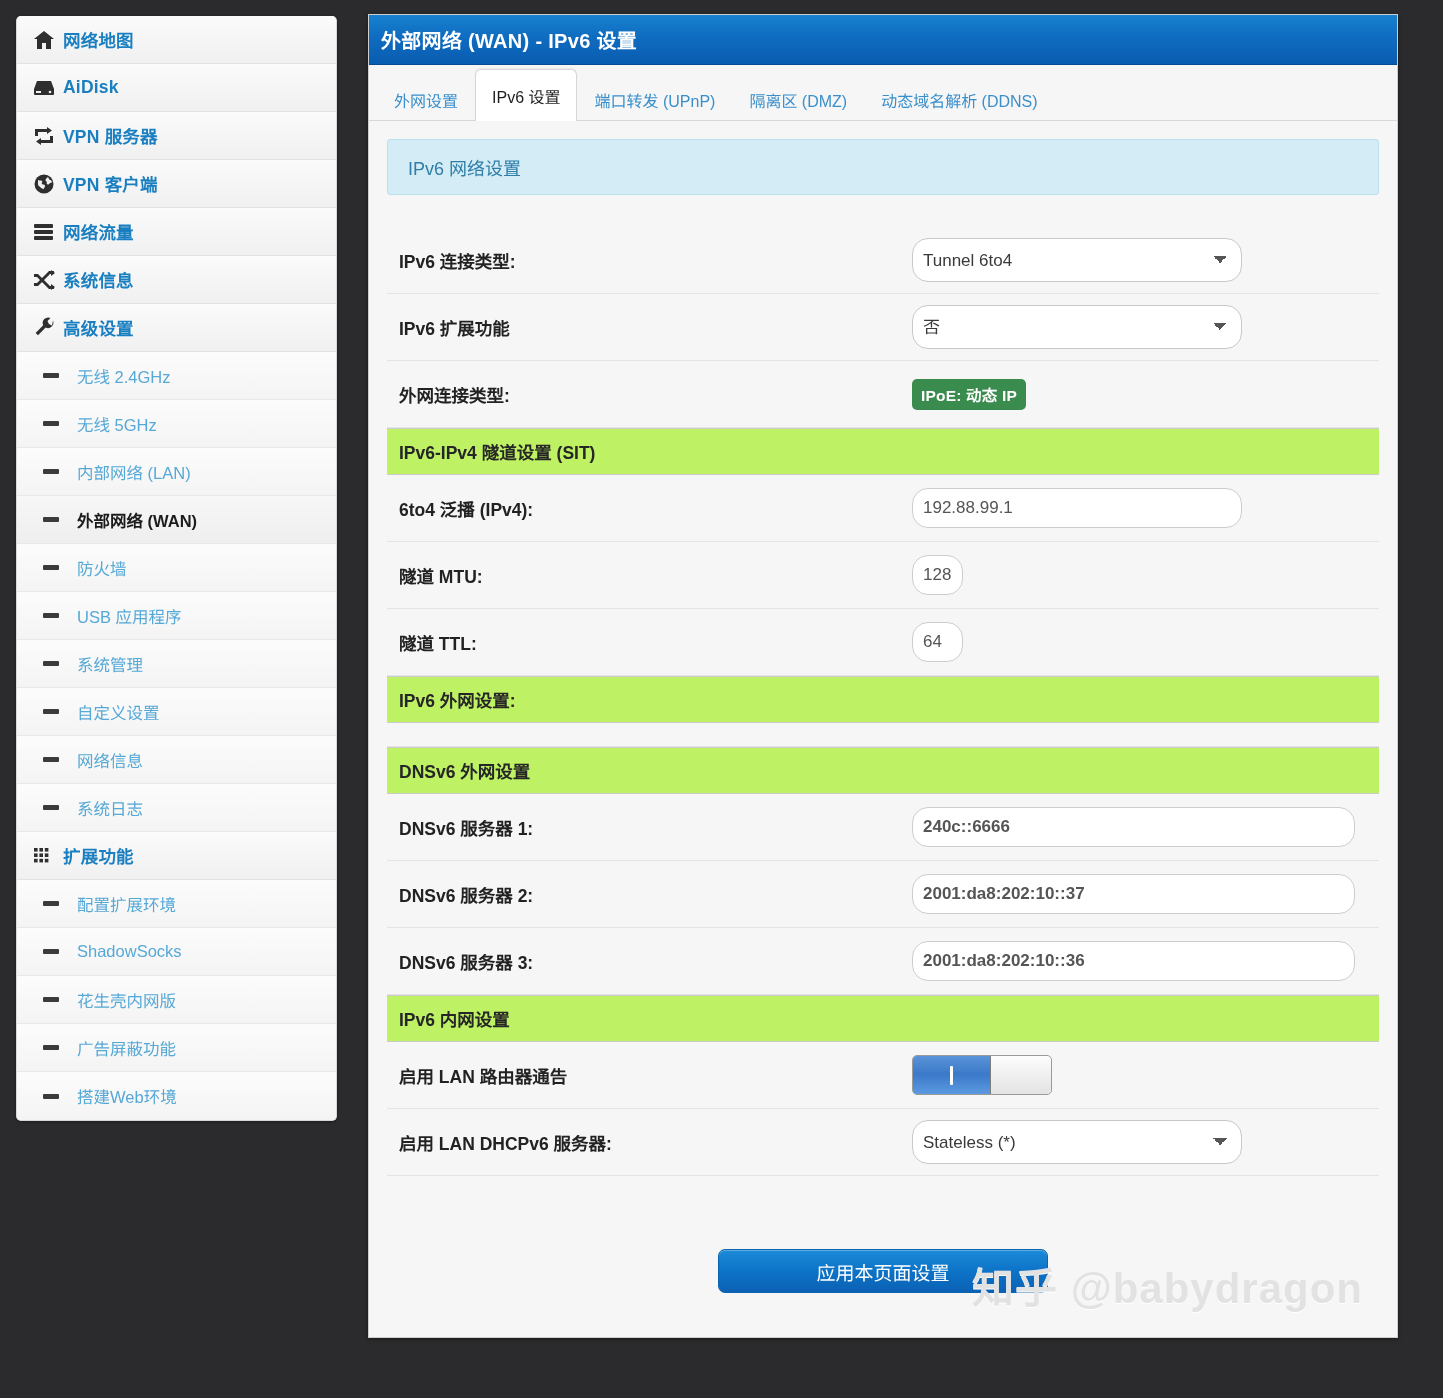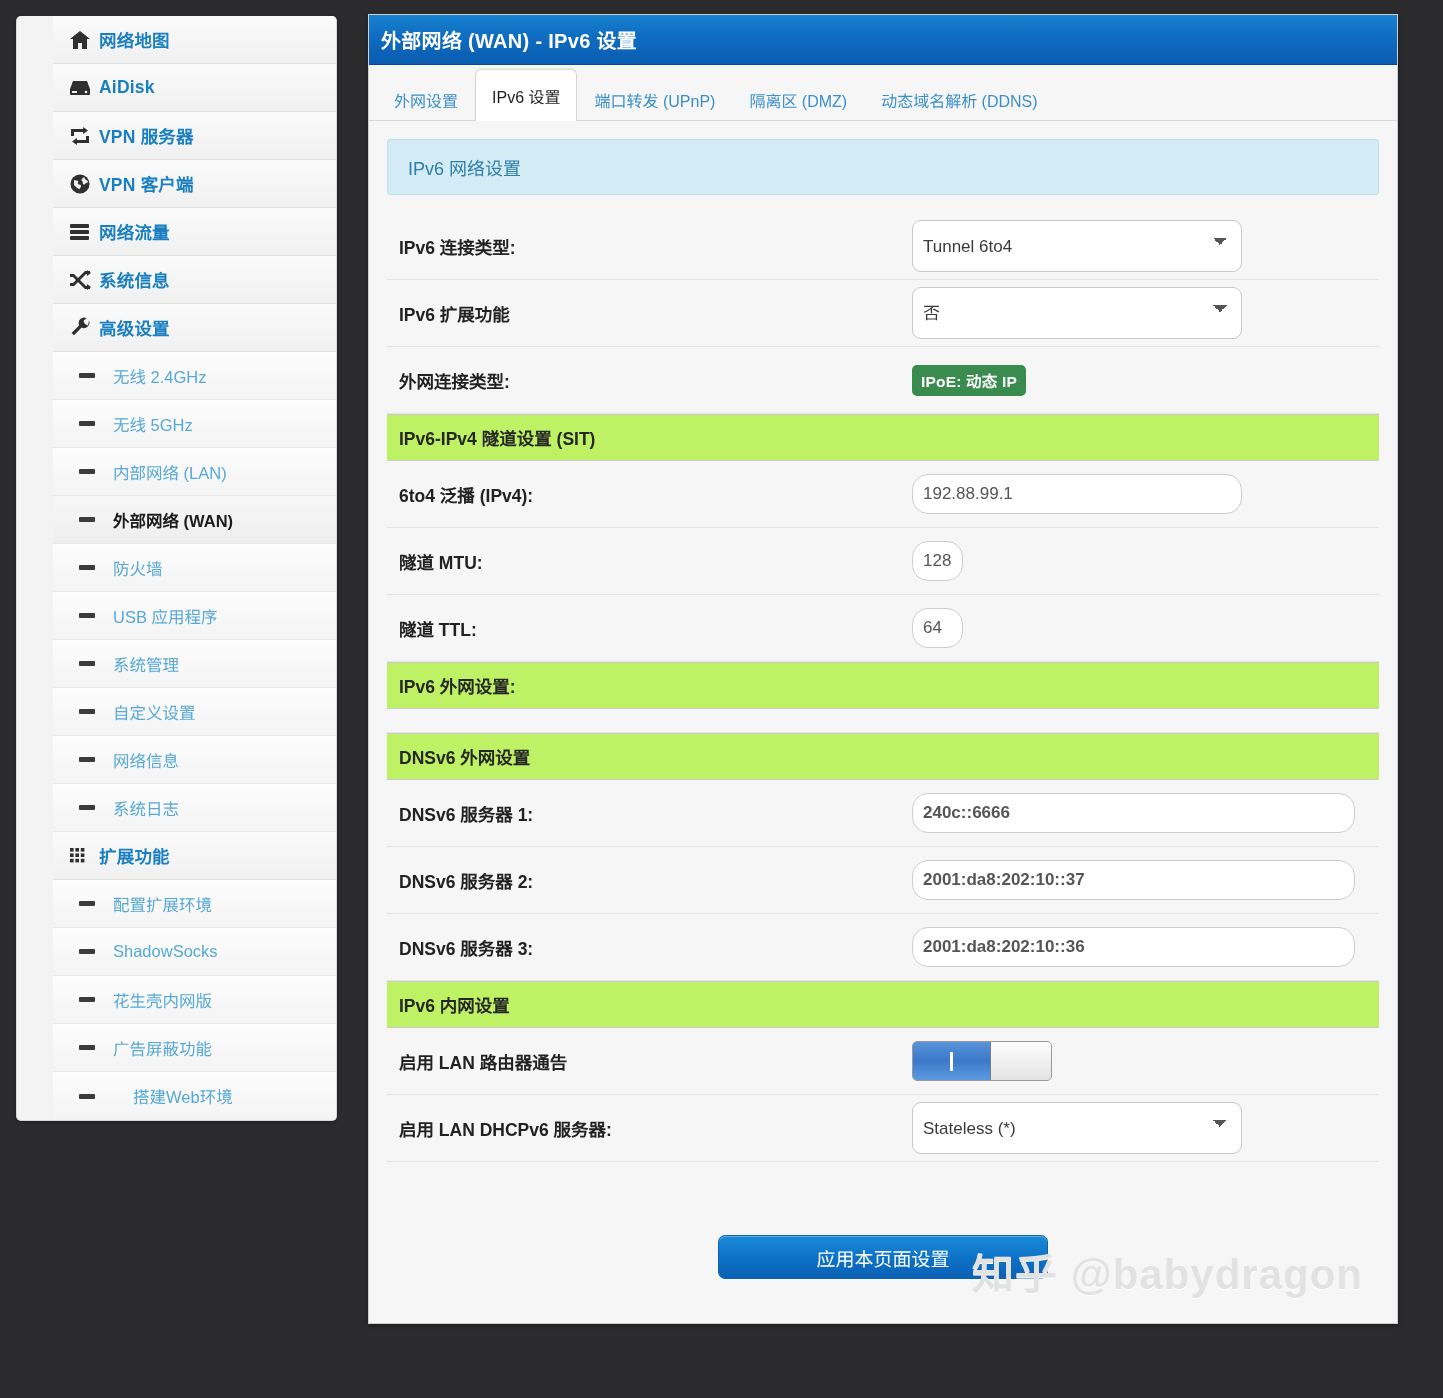--- a/index.html
+++ b/index.html
@@ -21,21 +21,20 @@
   #sidebar {
     position: absolute;
     left: 16px; top: 16px;
     width: 321px;
     background: #f3f3f3;
     border-radius: 5px;
     border: 1px solid #d9d9d9;
     border-top: none;
     overflow: hidden;
     box-shadow: 0 1px 3px rgba(0,0,0,.35);
-    padding-left: 36px;
   }
   .nav-item {
     display: flex;
     align-items: center;
     height: 48px;
     padding-left: 16px;
     border-bottom: 1px solid #e2e2e2;
     background: linear-gradient(to bottom, #fbfbfb 0%, #f0f0f0 100%);
     cursor: pointer;
     position: relative;
@@ -61,21 +60,21 @@
   
   .nav-sub {
     display: flex;
     align-items: center;
     height: 48px;
     padding-left: 60px;
     border-bottom: 1px solid #e8e8e8;
     background: linear-gradient(to bottom, #fcfcfc 0%, #f4f4f4 100%);
     cursor: pointer;
   }
-  .nav-sub:last-child { border-bottom: none; gap: 20px; }
+  .nav-sub:last-child { border-bottom: none; }
   .dashmark {
     width: 16px; height: 5px;
     background: #3b3b3b;
     border-radius: 1px;
     margin-left: -34px;
     margin-right: 18px;
     flex: 0 0 16px;
   }
   .nav-sub .sub-label {
     font-size: 16.5px;
@@ -151,21 +150,21 @@
   }
 
   .info-banner {
     background: #d3ecf6;
     border: 1px solid #bcdfee;
     border-radius: 3px;
     height: 56px;
     display: flex;
     align-items: center;
     padding-left: 20px;
-    margin-bottom: 18px;
+    margin-bottom: 32px;
   }
   .info-banner span {
     color: #2f7ea8;
     font-size: 18px;
   }
 
   .sec-header {
     background: #bef264;
     border-top: 1px solid #cbcbcb;
     border-bottom: 1px solid #cbcbcb;
@@ -200,23 +199,23 @@
     font-weight: bold;
     color: #222;
   }
   .row .ctl {
     flex: 1;
     display: flex;
     align-items: center;
   }
 
   select.field {
-    height: 52px;
+    height: 44px;
     border: 1px solid #c8c8c8;
-    border-radius: 9px;
+    border-radius: 16px;
     background: #ffffff;
     font-size: 17px;
     color: #3a3a3a;
     padding: 0 10px;
     font-family: "Liberation Sans", sans-serif;
     -webkit-appearance: none;
     appearance: none;
     background-image:
       linear-gradient(45deg, transparent 50%, #555 50%),
       linear-gradient(135deg, #555 50%, transparent 50%);

